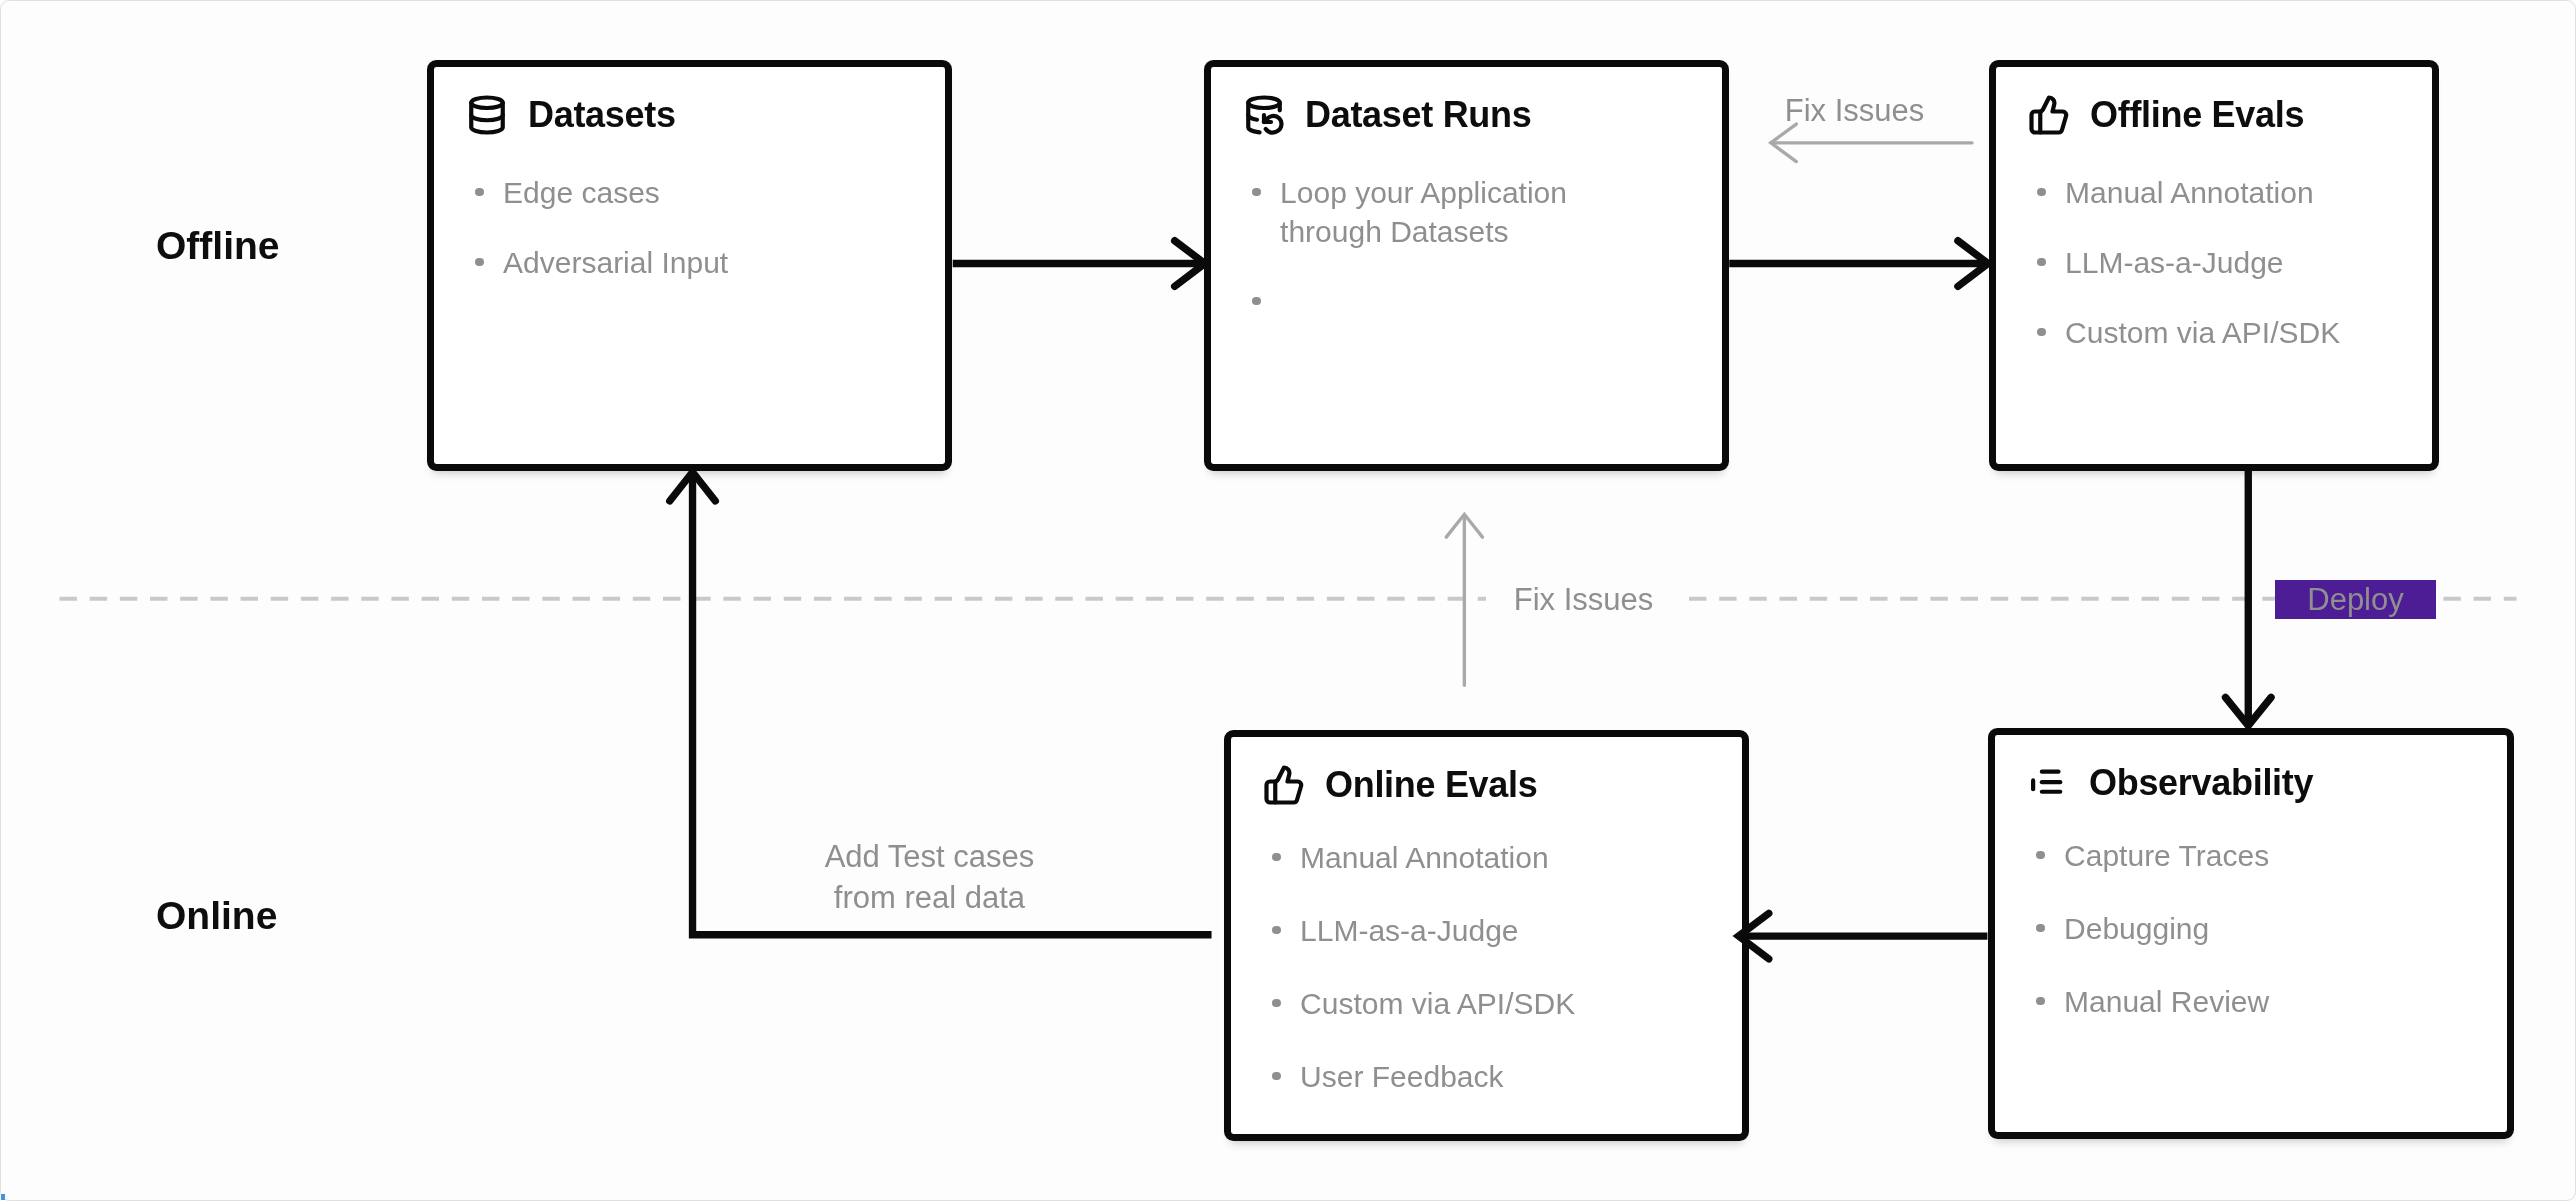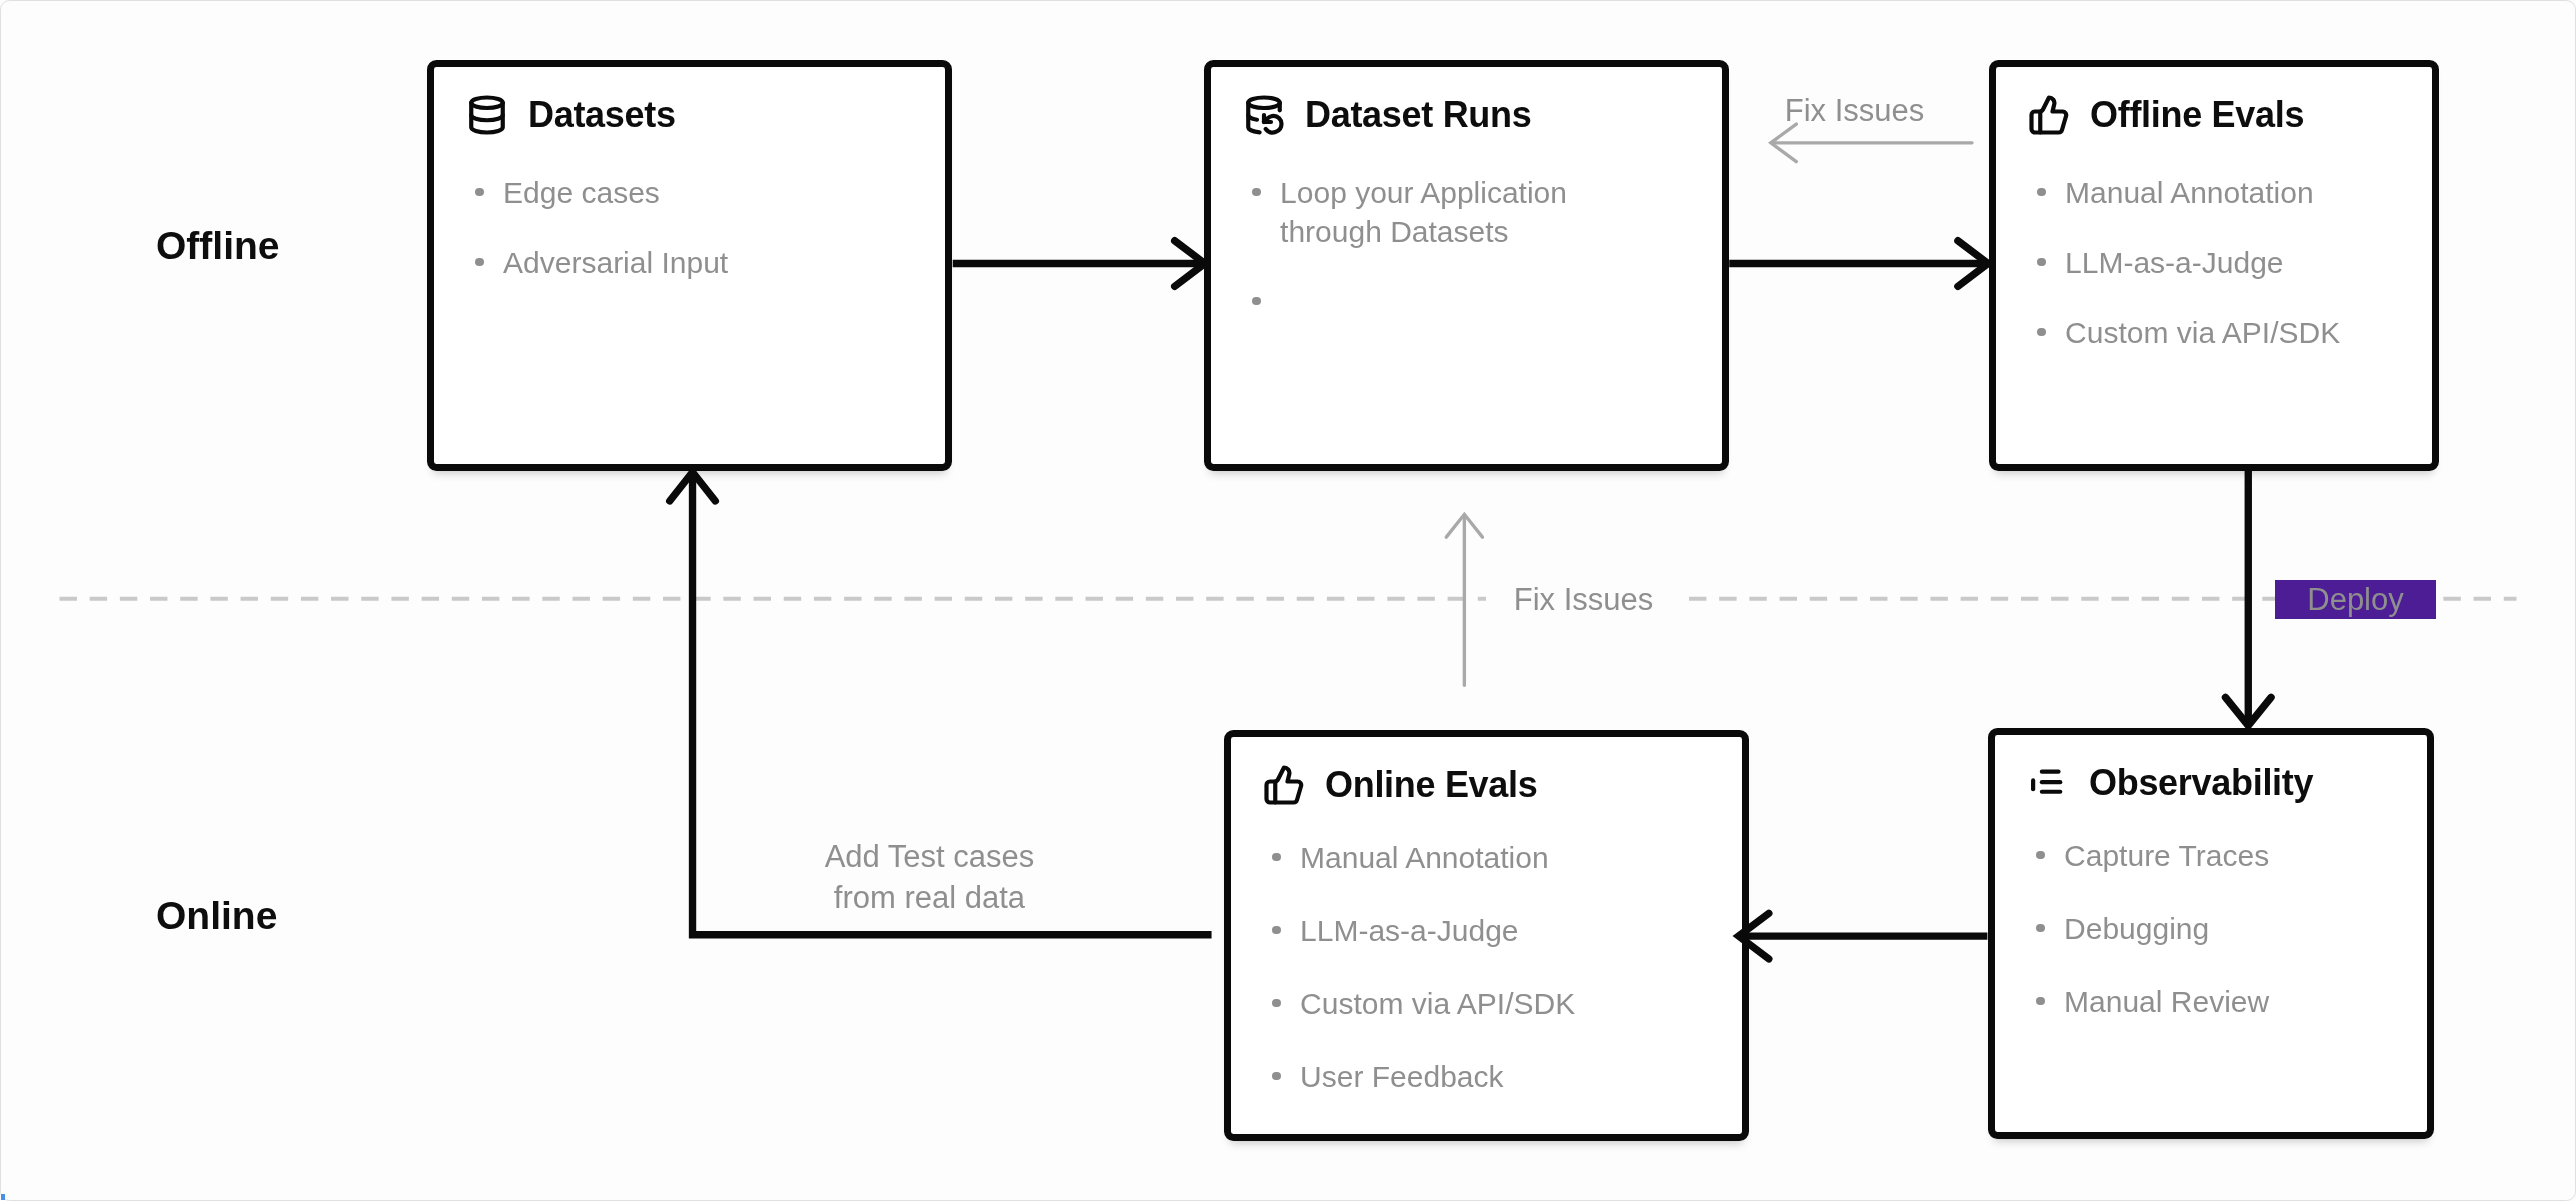--- a/index.html
+++ b/index.html
@@ -13,21 +13,21 @@
   #lane-online{left:156px;top:894px;}
   
   .box{position:absolute;width:525px;height:411px;background:#ffffff;
        border:7.4px solid #0a0a0a;border-radius:9.4px;box-sizing:border-box;
        padding:27px 32px;z-index:2;
        box-shadow:0 8px 9.4px -6.7px rgba(0,0,0,.22);}
   #box-datasets{left:427px;top:60px;}
   #box-dataset-runs{left:1204px;top:60px;}
   #box-offline-evals{left:1989px;top:60px;width:450px;}
   #box-online-evals{left:1212px;top:730px;margin-left:12px;}
-  #box-observability{left:1988px;top:728px;width:446px;}
+  #box-observability{left:1988px;top:728px;width:526px;}
   .box-header{display:flex;align-items:flex-start;gap:20px;height:43px;}
   .box-header svg{width:42px;height:42px;flex:none;stroke:#0a0a0a;fill:none;
                   stroke-width:2.4;stroke-linecap:round;stroke-linejoin:round;}
   .box-title{margin:0;font-size:36px;font-weight:700;color:#0d0d0d;letter-spacing:-0.3px;}
   .box ul{list-style:none;margin:36px 0 0 0;padding:0 0 0 9.4px;
           display:flex;flex-direction:column;gap:31px;}
   .box ul.list-lg{gap:34px;margin-top:31px;}
   .item{display:flex;align-items:flex-start;gap:19px;
         font-size:30px;line-height:39px;color:#8f8f8f;}
   .dot{width:8.7px;height:8.7px;border-radius:50%;background:#8f8f8f;flex:none;margin-top:14.8px;}

